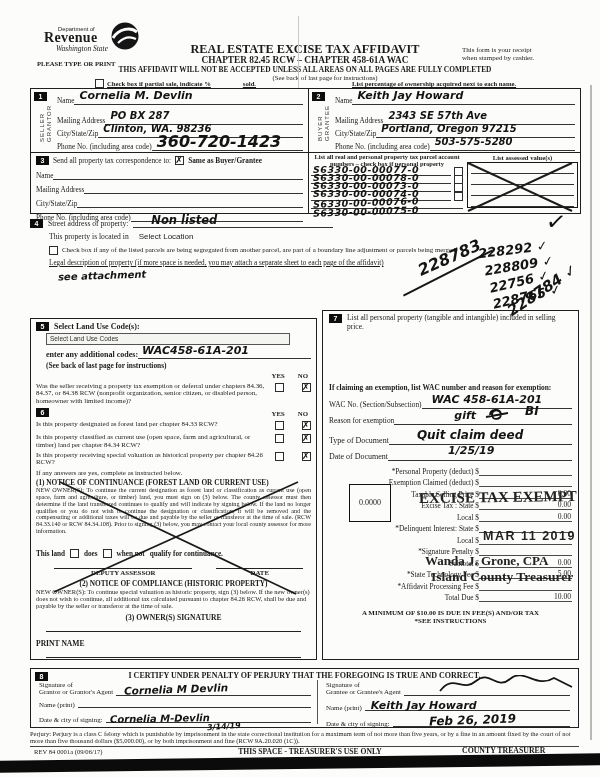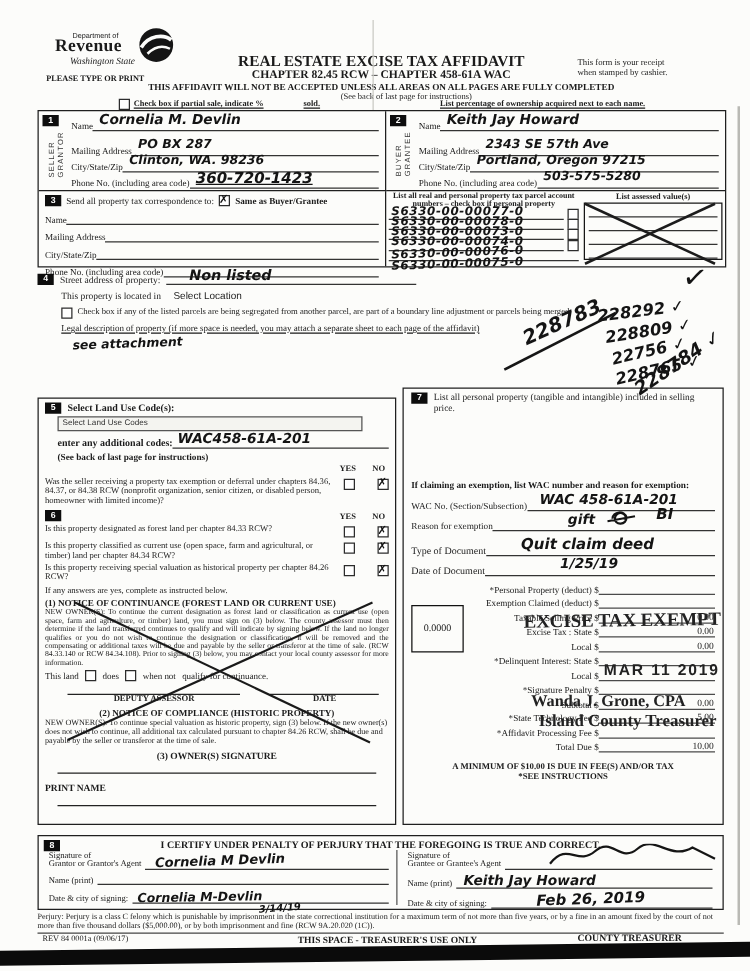--- a/index.html
+++ b/index.html
@@ -27,21 +27,21 @@
   .qrow{display:flex;margin-top:3px;}
   .qtext{flex:1;font-size:6.9px;line-height:7.4px;padding-right:4px;}
   .qboxes{width:36px;display:flex;justify-content:space-between;align-items:flex-start;padding-top:1px;}
   .ynhead{display:flex;justify-content:flex-end;gap:13px;font:bold 6.8px "Liberation Serif",serif;padding-right:3px;}
   .mrow{display:flex;align-items:flex-end;height:11.5px;}
   .mlabel{width:150px;text-align:right;font-size:7.3px;white-space:nowrap;flex:none;}
   .mline{flex:1;border-bottom:1px solid #4a4a4a;display:flex;justify-content:space-between;
          align-items:flex-end;min-height:10px;}
   .mval{font-size:10px;padding-left:16px;position:relative;top:1px;}
   .mamt{font-size:7.6px;padding-right:1px;}
-  .ratebox{border:1.5px solid #111;font-size:8px;padding:13px 9px;line-height:10px;}
+  .ratebox{border:1.5px solid #111;font-size:8px;padding:13px 9px;line-height:10px;margin-left:20px;}
   .stamp{position:absolute;font-weight:bold;color:#222;white-space:nowrap;z-index:5;}
   .sigline{border-bottom:1px solid #222;}
   .ann{position:absolute;z-index:6;}
   .chk{font-family:"DejaVu Sans",sans-serif;font-style:normal;}
   .prow{display:flex;align-items:flex-end;height:8.3px;}
   .prow .pline{flex:1;border-bottom:1px solid #333;position:relative;height:8.3px;}
   .pn{font-size:9.5px;position:absolute;left:2px;top:-3px;letter-spacing:0.5px;}
   .dd{border:1px solid #555;background:#f4f4f0;font:6.5px/8px "Liberation Sans",sans-serif;
       color:#333;padding:1px 3px;width:236px;margin:2px 0 2px 10px;}
 </style>
@@ -94,21 +94,21 @@
       <div class="frow" style="margin-top:9px;">
           <span>Mailing Address</span>
         <span class="fl"><span class="hw" style="font-size:10px;">PO BX 287</span></span>
         </div>
       <div class="frow" style="margin-top:2px;">
           <span>City/State/Zip</span>
         <span class="fl"><span class="hw" style="font-size:10px;">Clinton, WA.  98236</span></span>
         </div>
       <div class="frow" style="margin-top:2px;">
           <span>Phone No. (including area code)</span>
-        <span class="fl"><span class="hw" style="font-size:12px;text-decoration:underline;">360-720-1423</span></span>
+        <span class="fl"><span class="hw" style="font-size:16px;">360-720-1423</span></span>
         </div>
     </div>
 
     <div class="cell cbb" style="height:64px;">
       <span class="badge abs" style="left:3px;top:3px;">2</span>
       <span class="abs vertwrap" style="left:8px;top:16px;">
         <span class="vert">BUYER</span>
         <span class="vert">GRANTEE</span>
       </span>
       <div class="frow" style="margin-top:2px;">
@@ -296,21 +296,21 @@
           <span class="cb">
             <i class="xm">✗</i>
           </span>
         </span>
     </div>
     <div style="font-size:6.9px;margin-top:3px;">If any answers are yes, complete as instructed below.</div>
 
     <div style="position:relative;">
       <div class="b" style="font-size:7.3px;margin-top:2px;">(1) NOTICE OF CONTINUANCE (FOREST LAND OR CURRENT USE)</div>
       <div style="font-size:6.15px;line-height:6.9px;text-align:justify;">NEW OWNER(S): To continue the current designation as forest land or classification as current use (open space, farm and agriculture, or timber) land, you must sign on (3) below. The county assessor must then determine if the land transferred continues to qualify and will indicate by signing below. If the land no longer qualifies or you do not wish to continue the designation or classification, it will be removed and the compensating or additional taxes will be due and payable by the seller or transferor at the time of sale. (RCW 84.33.140 or RCW 84.34.108). Prior to signing (3) below, you may contact your local county assessor for more information.</div>
-      <div style="display:flex;align-items:center;gap:5px;font-size:7.2px;margin-top:1px;">
+      <div style="display:flex;align-items:center;gap:5px;font-size:7.2px;margin-top:14px;font-weight:bold;">
         <span>This land</span>
         <span class="cb"></span>
           <span>does</span>
         <span class="cb"></span>
           <span>when not</span>
         <span>qualify for continuance.</span>
       </div>
       <div style="display:flex;gap:24px;margin:8px 8px 0 18px;">
         <div style="flex:1.6;">
           <div class="sigline" style="height:2px;"></div>

